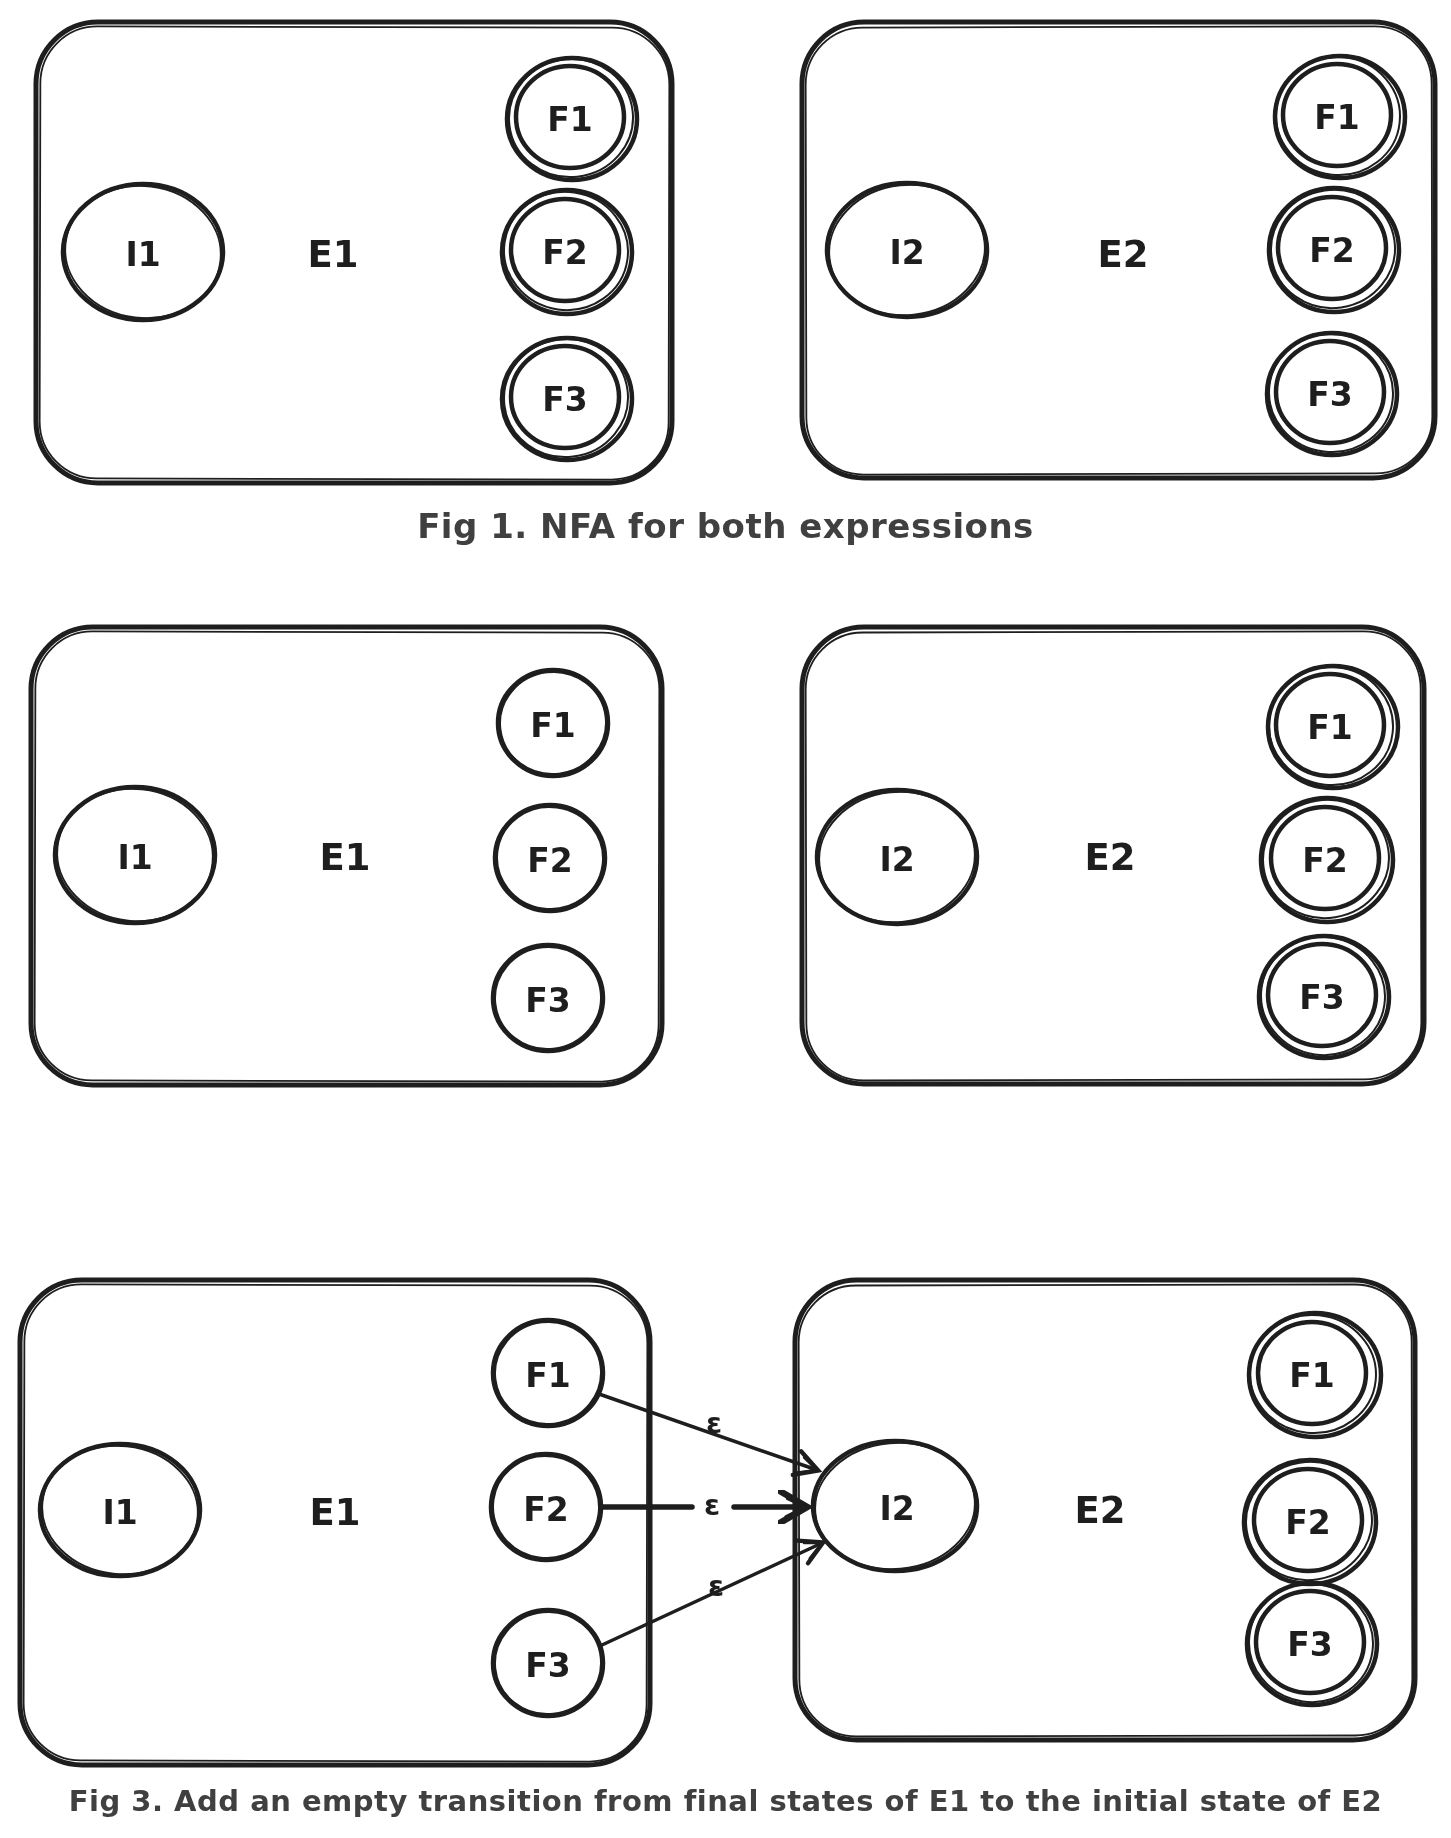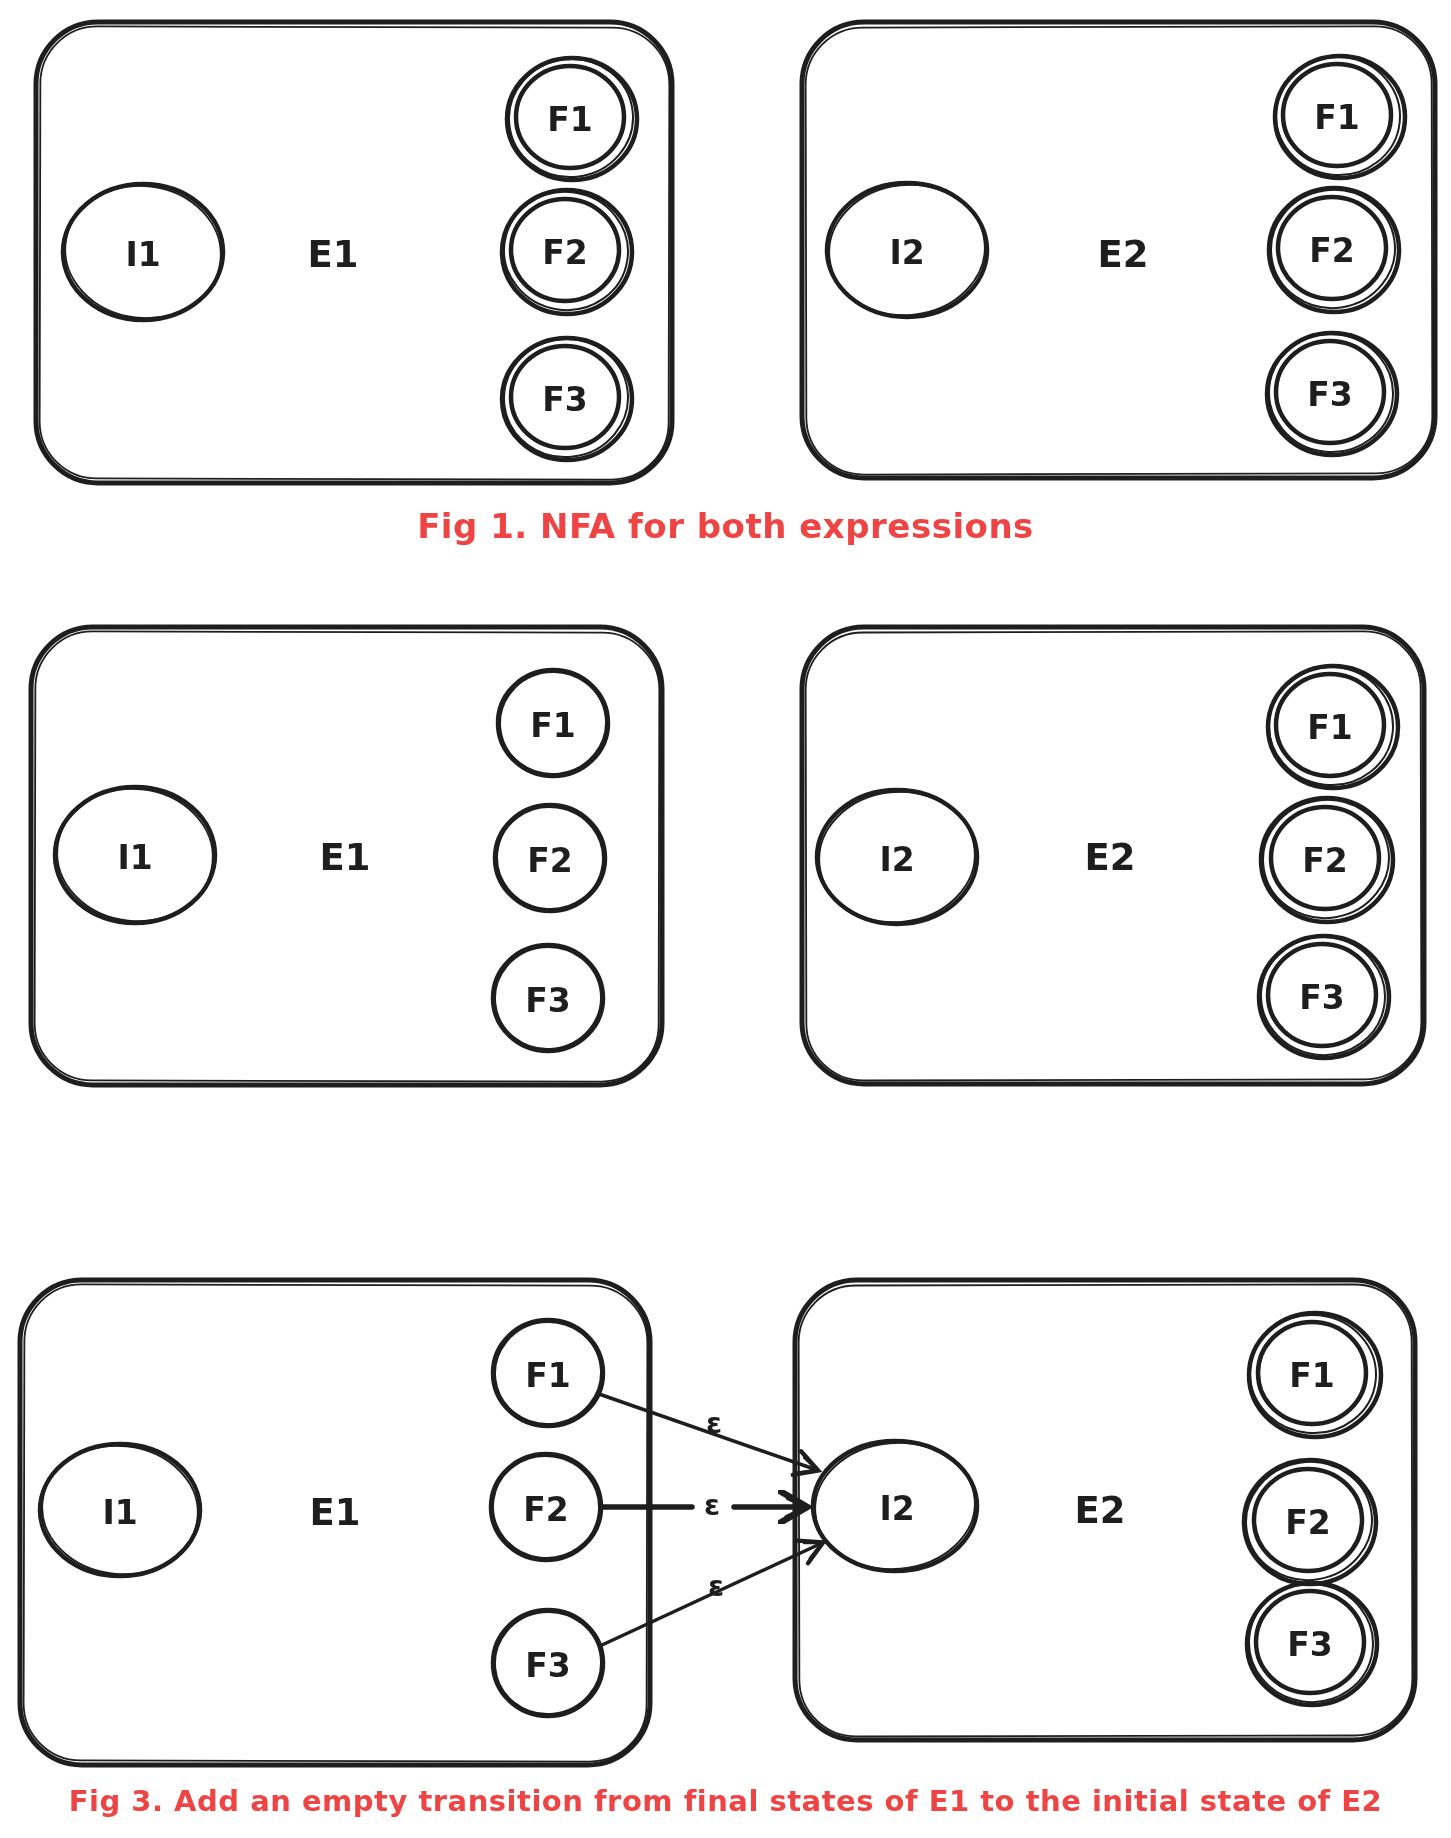--- a/index.html
+++ b/index.html
@@ -34,21 +34,21 @@
   }
   .state-label { font-size: 33px; }
   .expr-label  { font-size: 37px; }
   .eps-label   { font-size: 29px; }
 
   .caption {
     position: absolute;
     left: 0;
     width: 1451px;
     text-align: center;
-    color: #ef4444;
+    color: #404040;
     font-weight: bold;
     letter-spacing: 0.5px;
     line-height: 1.2;
   }
   #caption-1 { top: 506px;  font-size: 34px; }
   #caption-2 { top: 1112px; font-size: 34px; }
   #caption-3 { top: 1784px; font-size: 29px; }
 </style>
 </head>
 <body>

